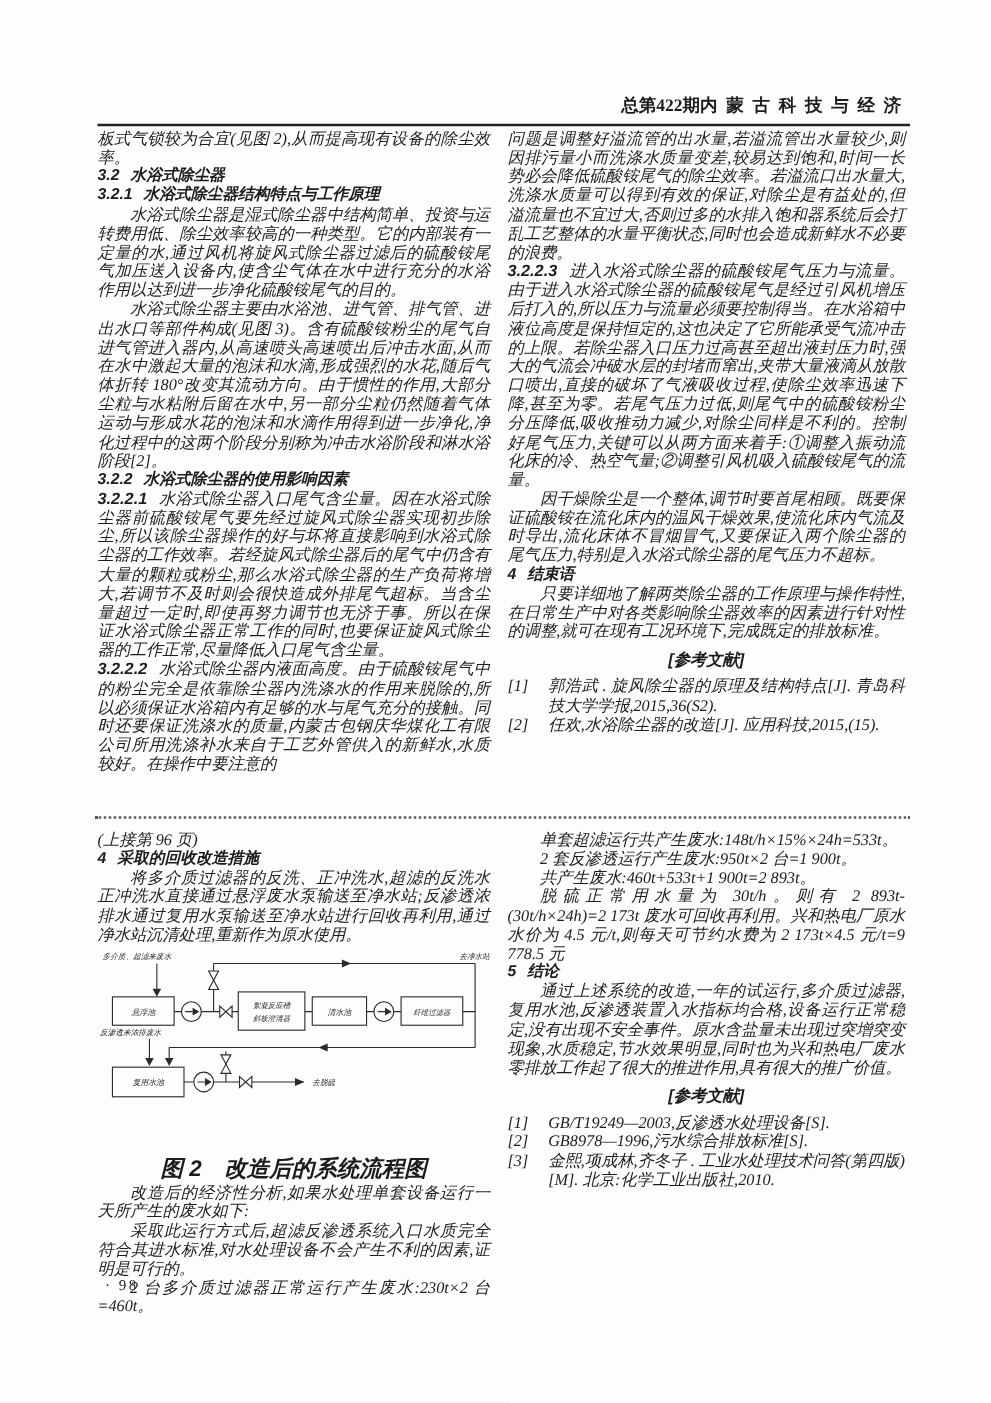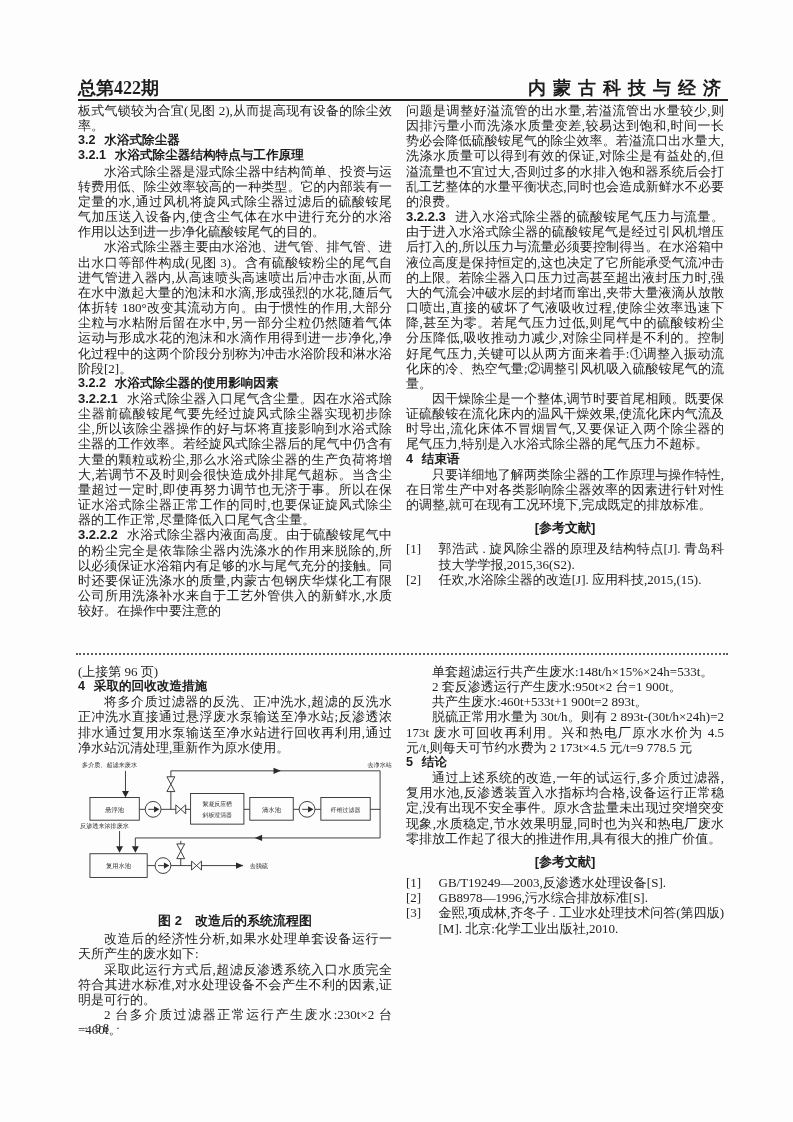--- a/index.html
+++ b/index.html
@@ -4,49 +4,49 @@
 <style>
   html,body{margin:0;padding:0;background:#e8e8e8;}
   .page{
     position:relative;width:793px;height:1122px;margin:0 auto;
     background:#fdfdfd;color:#1c1c1c;
     font-family:"Liberation Serif","DejaVu Serif",serif;
     overflow:hidden;
   }
   .hdr{
     position:absolute;left:78px;top:76px;width:650px;
-    display:flex;justify-content:space-between;align-items:baseline;
-    font-size:18px;font-weight:bold;
+    display:flex;justify-content:flex-end;align-items:baseline;
+    font-size:14px;font-weight:bold;
   }
   .hdr .journal{letter-spacing:7px;}
   .hdr-rule{position:absolute;left:78px;top:99px;width:650px;height:2px;background:#222;}
   .col{
     position:absolute;width:314px;
     font-size:13px;line-height:15.15px;
-    text-align:justify;text-justify:inter-ideograph;
+    text-align:justify;text-justify:inter-ideograph;font-style:italic;
   }
   #a1-left{left:78px;top:103px;}
   #a1-right{left:406px;top:103px;width:318px;}
   .divider{position:absolute;left:76px;top:653px;width:652px;border-top:2px dotted #5a5a5a;height:0;}
   #a2-left{left:78px;top:664px;}
   #a2-right{left:406px;top:664px;width:318px;}
   .blk{margin:0;}
   .blk.p{text-indent:2em;}
   .blk.cont,.blk.note{text-indent:0;}
   .blk.h{font-weight:bold;font-family:"Liberation Sans","DejaVu Sans",sans-serif;font-size:12.6px;}
   .secnum{font-weight:bold;font-family:"Liberation Sans","DejaVu Sans",sans-serif;padding-right:0.7em;}
   .blk.refhead{text-align:center;font-weight:bold;font-family:"Liberation Sans","DejaVu Sans",sans-serif;margin:8px 0 6px;text-indent:0;}
   .blk.ref{display:flex;text-indent:0;}
   .ref-label{flex:0 0 2.5em;}
   .ref-text{flex:1;}
   figure{margin:4px 0 0 0;padding:0;}
   .fig-caption{
     text-align:center;font-weight:bold;text-indent:0;
     font-family:"Liberation Sans","DejaVu Sans",sans-serif;
-    font-size:13px;margin:1px 0 3px;
+    font-size:18px;margin:16px 0 3px;
   }
   .pageno{position:absolute;left:84px;top:1021px;font-size:12px;letter-spacing:2px;}
   svg text{font-family:"Liberation Sans","DejaVu Sans",sans-serif;fill:#2a2a2a;}
 </style>
 </head>
 <body>
 
 <div class="page">
 
   <div class="hdr">

